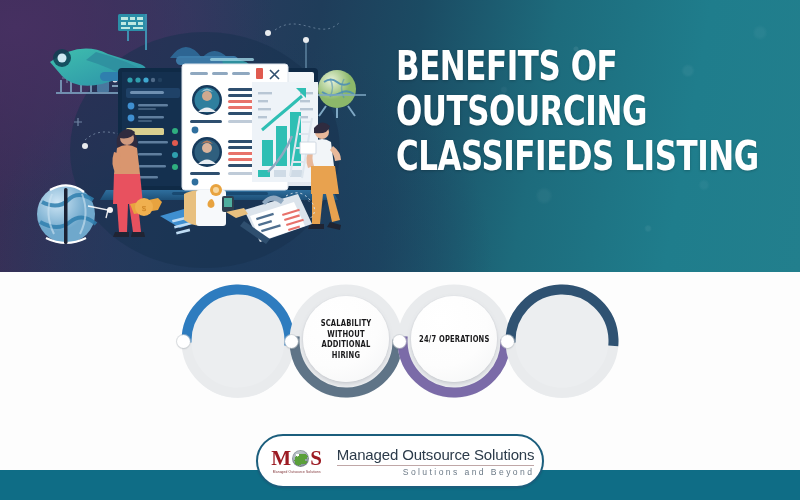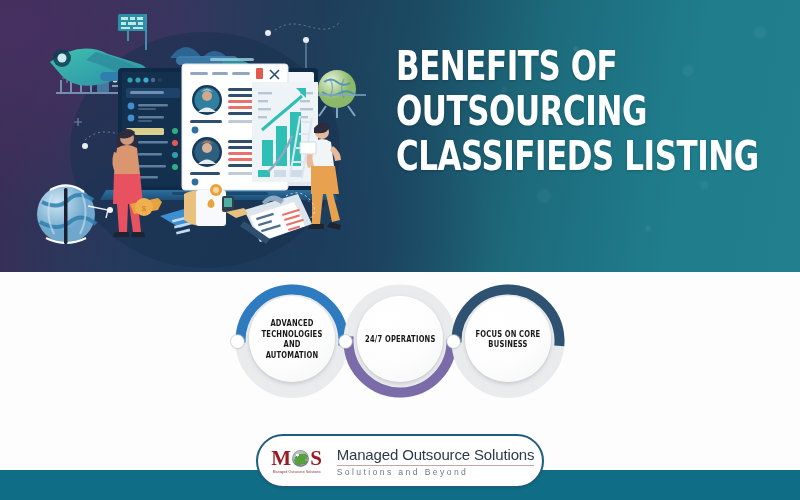--- a/index.html
+++ b/index.html
@@ -175,21 +175,21 @@
     letter-spacing:-.15px;
     line-height:17px;
     white-space:nowrap;
   }
   .logo-rule { height:1px; background:#c0a7a7; margin:2px 0 1px; }
   .logo-tag {
     font-family:"Liberation Sans", sans-serif;
     font-size:8.6px;
     letter-spacing:2.4px;
     color:#6d7b88;
-    text-align:left;
+    text-align:right;
     white-space:nowrap;
   }
 
   
   .footer-bar {
     position:absolute; left:0; top:470px;
     width:800px; height:30px;
     background:#0f6d86;
   }
 </style>
@@ -504,45 +504,50 @@
   </div>
 
   <div class="band">
     <div class="row" id="benefit-row">
         <div class="node">
           <div class="ring-shadow"></div>
           <svg class="ring-svg" width="120" height="120" viewBox="0 0 120 120">
             <circle cx="60" cy="60" r="51.5" fill="none" stroke="#e9ebed" stroke-width="10"></circle>
             <circle cx="60" cy="60" r="51.5" fill="none" stroke="#2e7cbf" stroke-width="10" stroke-linecap="butt" stroke-dasharray="168.26370252626933 155.32034079347935" transform="rotate(178 60 60)"></circle>
           </svg>
+          <div class="knot left"></div>
+        </div>
+        <div class="node">
+          <div class="ring-shadow"></div>
+          <svg class="ring-svg" width="120" height="120" viewBox="0 0 120 120">
+            <circle cx="60" cy="60" r="51.5" fill="none" stroke="#e9ebed" stroke-width="10"></circle>
+            <circle cx="60" cy="60" r="51.5" fill="none" stroke="#5f7487" stroke-width="10" stroke-linecap="butt" stroke-dasharray="168.26370252626933 155.32034079347935" transform="rotate(-2 60 60)"></circle>
+          </svg>
           <div class="disc">
-            <div class="disc-label">ADVANCED TECHNOLOGIES AND AUTOMATION</div>
+            <div class="disc-label">SCALABILITY WITHOUT ADDITIONAL HIRING</div>
           </div>
           <div class="knot left"></div>
         </div>
         <div class="node">
           <div class="ring-shadow"></div>
           <svg class="ring-svg" width="120" height="120" viewBox="0 0 120 120">
             <circle cx="60" cy="60" r="51.5" fill="none" stroke="#e9ebed" stroke-width="10"></circle>
             <circle cx="60" cy="60" r="51.5" fill="none" stroke="#7b6ba8" stroke-width="10" stroke-linecap="butt" stroke-dasharray="168.26370252626933 155.32034079347935" transform="rotate(-2 60 60)"></circle>
           </svg>
           <div class="disc">
             <div class="disc-label">24/7 OPERATIONS</div>
           </div>
           <div class="knot left"></div>
         </div>
         <div class="node">
           <div class="ring-shadow"></div>
           <svg class="ring-svg" width="120" height="120" viewBox="0 0 120 120">
             <circle cx="60" cy="60" r="51.5" fill="none" stroke="#e9ebed" stroke-width="10"></circle>
             <circle cx="60" cy="60" r="51.5" fill="none" stroke="#2f5272" stroke-width="10" stroke-linecap="butt" stroke-dasharray="168.26370252626933 155.32034079347935" transform="rotate(178 60 60)"></circle>
           </svg>
-          <div class="disc">
-            <div class="disc-label">FOCUS ON CORE BUSINESS</div>
-          </div>
           <div class="knot left"></div>
         </div>
       </div>
   </div>
 
   <div class="logo-pill">
     <div class="logo-mark">
       <div class="logo-mos">
         <span>M</span>
         <span class="logo-globe"></span>

